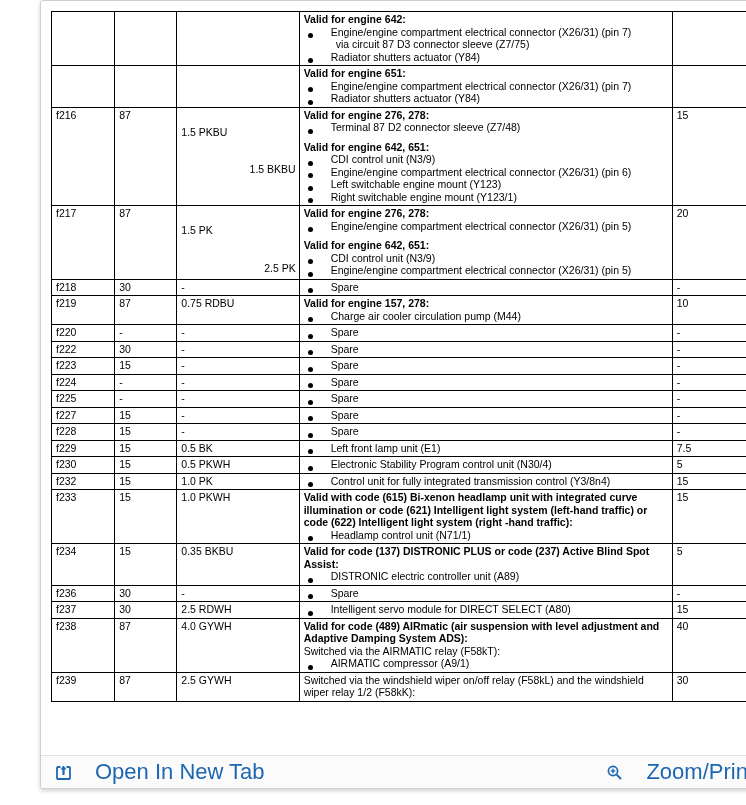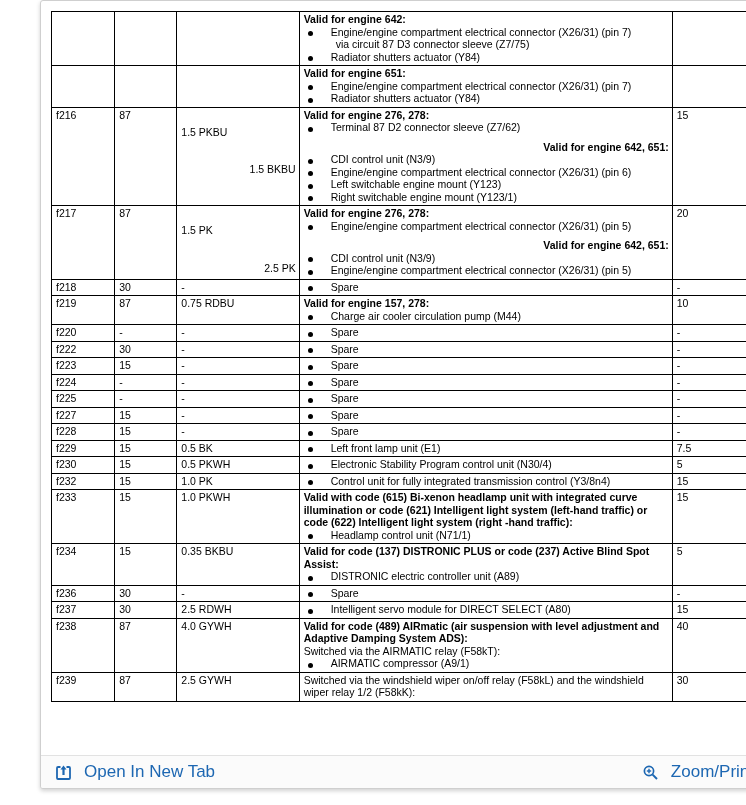--- a/index.html
+++ b/index.html
@@ -19,37 +19,37 @@
   }
   col.c-fuse{width:63px;}
   col.c-term{width:62px;}
   col.c-wire{width:122px;}
   col.c-desc{width:372px;}
   col.c-rate{width:80px;}
   .wires .w{white-space:nowrap;}
   .wires-multi .w:first-child{margin-top:17px;}
   .wires-multi .w + .w{margin-top:25px;text-align:right;}
   .seg-h{font-weight:bold;}
-  .seg-h + .seg-h, .seg-b + .seg-h, .seg-c + .seg-h{margin-top:7px;text-align:right;}
-  .seg-b{display:flex;align-items:center;}
+  .seg-h + .seg-h, .seg-b + .seg-h, .seg-c + .seg-h{margin-top:7px;}
+  .seg-b{display:flex;align-items:flex-end;}
   .seg-b .blt{
     width:5px;height:5px;border-radius:50%;background:#000;
     margin:4px 9px 0 4px;flex:0 0 5px;
   }
   .seg-b .btxt{flex:1;padding-left:9px;}
   .seg-c{padding-left:32px;}
   .seg-p{padding-left:0;}
   .footer{
     height:33px;border-top:1px solid #e2e2e2;background:#fbfbfb;
     display:flex;align-items:center;justify-content:space-between;
     padding:0 14px 0 14px;flex:0 0 33px;box-sizing:border-box;
   }
   .flink{
-    display:flex;align-items:center;gap:12px;color:#1d67b2;
-    font-size:17px;cursor:pointer;text-decoration:none;
+    display:flex;align-items:center;gap:23px;color:#1d67b2;
+    font-size:22px;cursor:pointer;text-decoration:none;
   }
   .flink svg{display:block;}
 </style>
 </head>
 <body>
 
 <div class="card">
   <div class="table-wrap">
     <table class="fuse">
       <colgroup>
@@ -99,21 +99,21 @@
             <td>f216</td>
             <td>87</td>
             <td class="wires wires-multi">
               <div class="w">1.5 PKBU</div>
               <div class="w">1.5 BKBU</div>
             </td>
             <td>
               <div class="seg-h">Valid for engine 276, 278:</div>
               <div class="seg-b">
                 <span class="blt"></span>
-                <span class="btxt">Terminal 87 D2 connector sleeve (Z7/62)</span>
+                <span class="btxt">Terminal 87 D2 connector sleeve (Z7/48)</span>
               </div>
               <div class="seg-h">Valid for engine 642, 651:</div>
               <div class="seg-b">
                 <span class="blt"></span>
                 <span class="btxt">CDI control unit (N3/9)</span>
               </div>
               <div class="seg-b">
                 <span class="blt"></span>
                 <span class="btxt">Engine/engine compartment electrical connector (X26/31) (pin 6)</span>
               </div>

